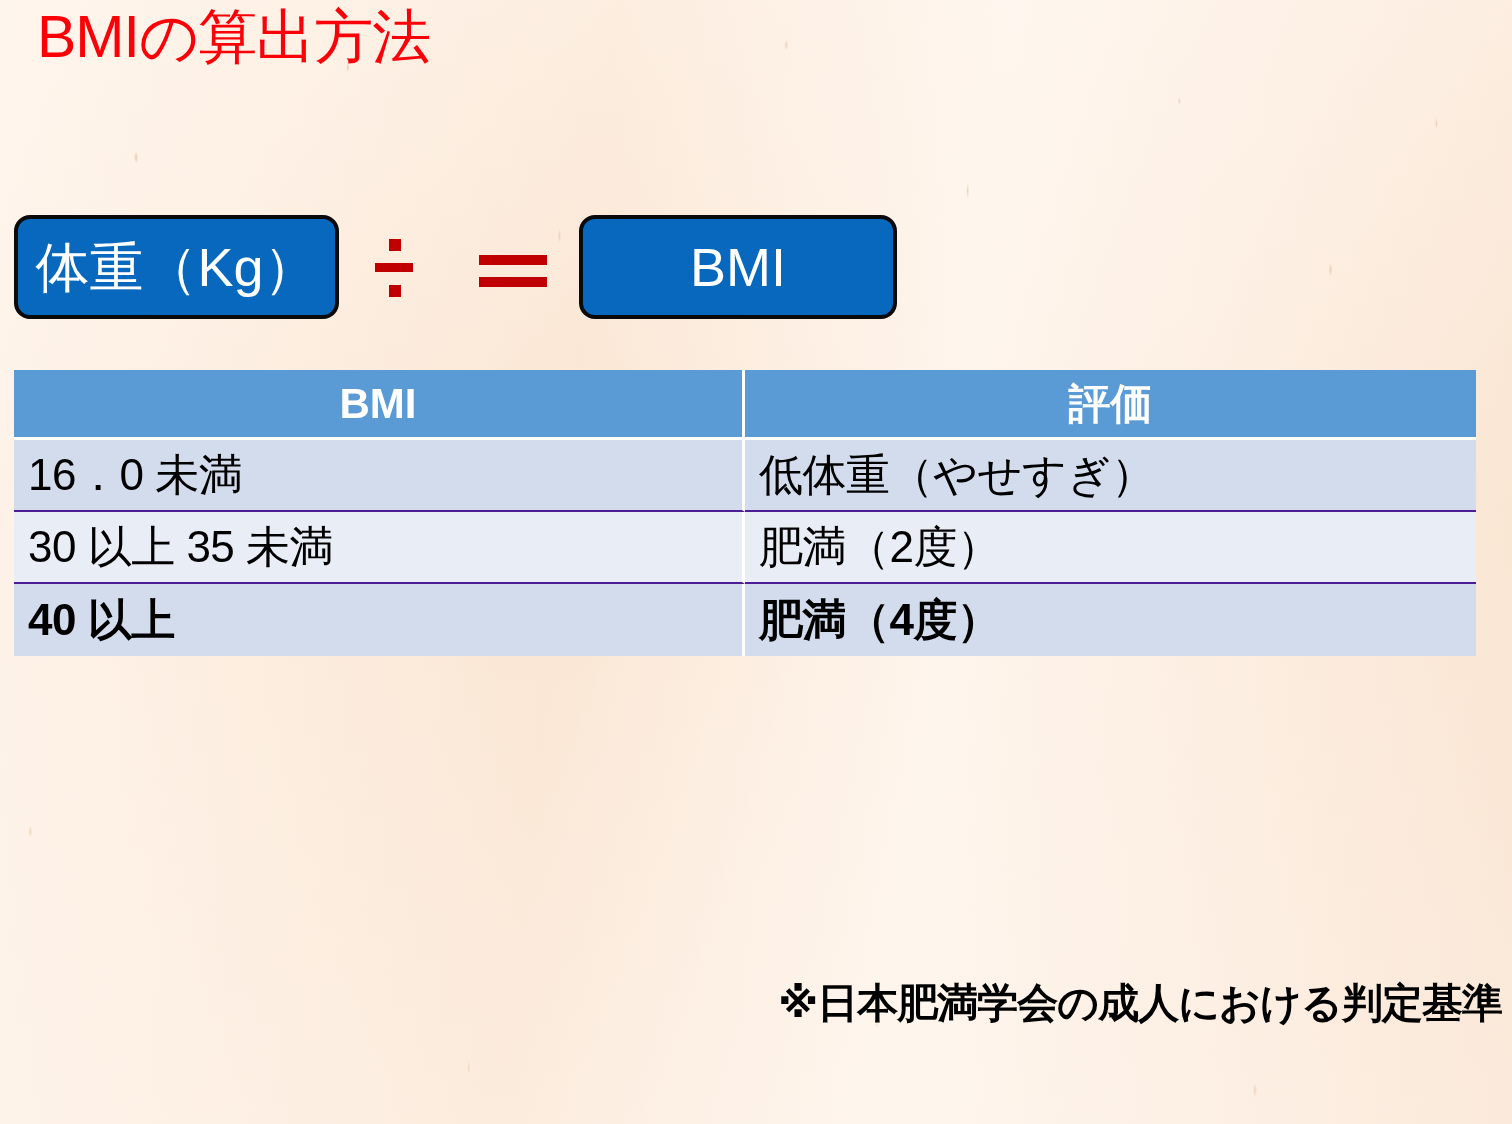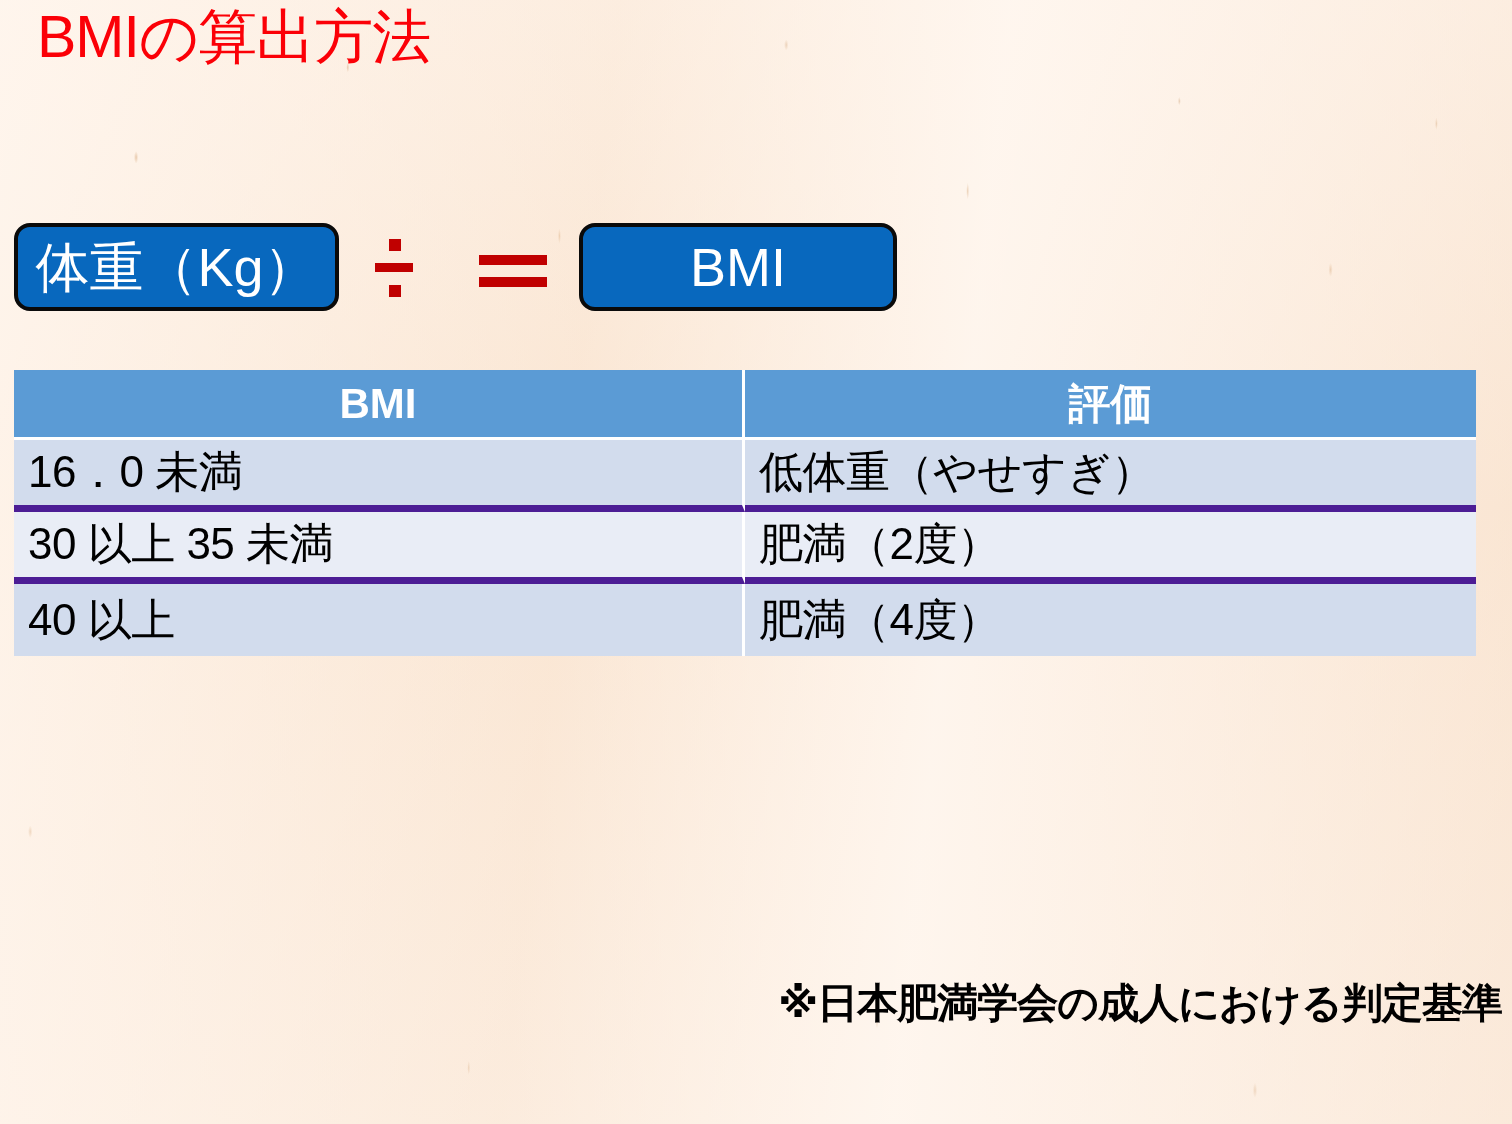--- a/index.html
+++ b/index.html
@@ -70,21 +70,21 @@
     background: #0868be;
     border: 4px solid #0a0a0a;
     border-radius: 16px;
     color: #ffffff;
     font-size: 54px;
     line-height: 1;
     display: flex;
     align-items: center;
     justify-content: center;
     box-sizing: border-box;
-    height: 88px;
+    height: 104px;
     white-space: nowrap;
     letter-spacing: 0px;
   }
   #fbox-weight { width: 325px; }
   #fbox-height { width: 576px; }
   #fbox-bmi    { width: 318px; }
 
   .fop {
     flex: 0 0 auto;
     display: flex;
@@ -130,30 +130,30 @@
     box-sizing: border-box;
   }
   #bmi-table th:last-child { border-right: none; }
 
   #bmi-table td {
     height: 72px;
     font-size: 44px;
     color: #000000;
     padding: 0 0 0 14px;
     border-right: 3px solid #ffffff;
-    border-bottom: 7px solid #4c1d95;
+    border-bottom: 2px solid #4c1d95;
     box-sizing: border-box;
     vertical-align: middle;
     white-space: nowrap;
     letter-spacing: -0.5px;
   }
   #bmi-table td:last-child { border-right: none; }
   #bmi-table tbody tr:nth-child(odd)  td { background: #d2dced; }
   #bmi-table tbody tr:nth-child(even) td { background: #e9edf6; }
-  #bmi-table tbody tr:last-child td { border-bottom: none; }
+  #bmi-table tbody tr:last-child td { border-bottom: none; font-weight: bold; }
 
   
   #footnote {
     position: absolute;
     right: 10px;
     top: 976px;
     font-size: 41px;
     color: #000000;
     white-space: nowrap;
     letter-spacing: -1px;

